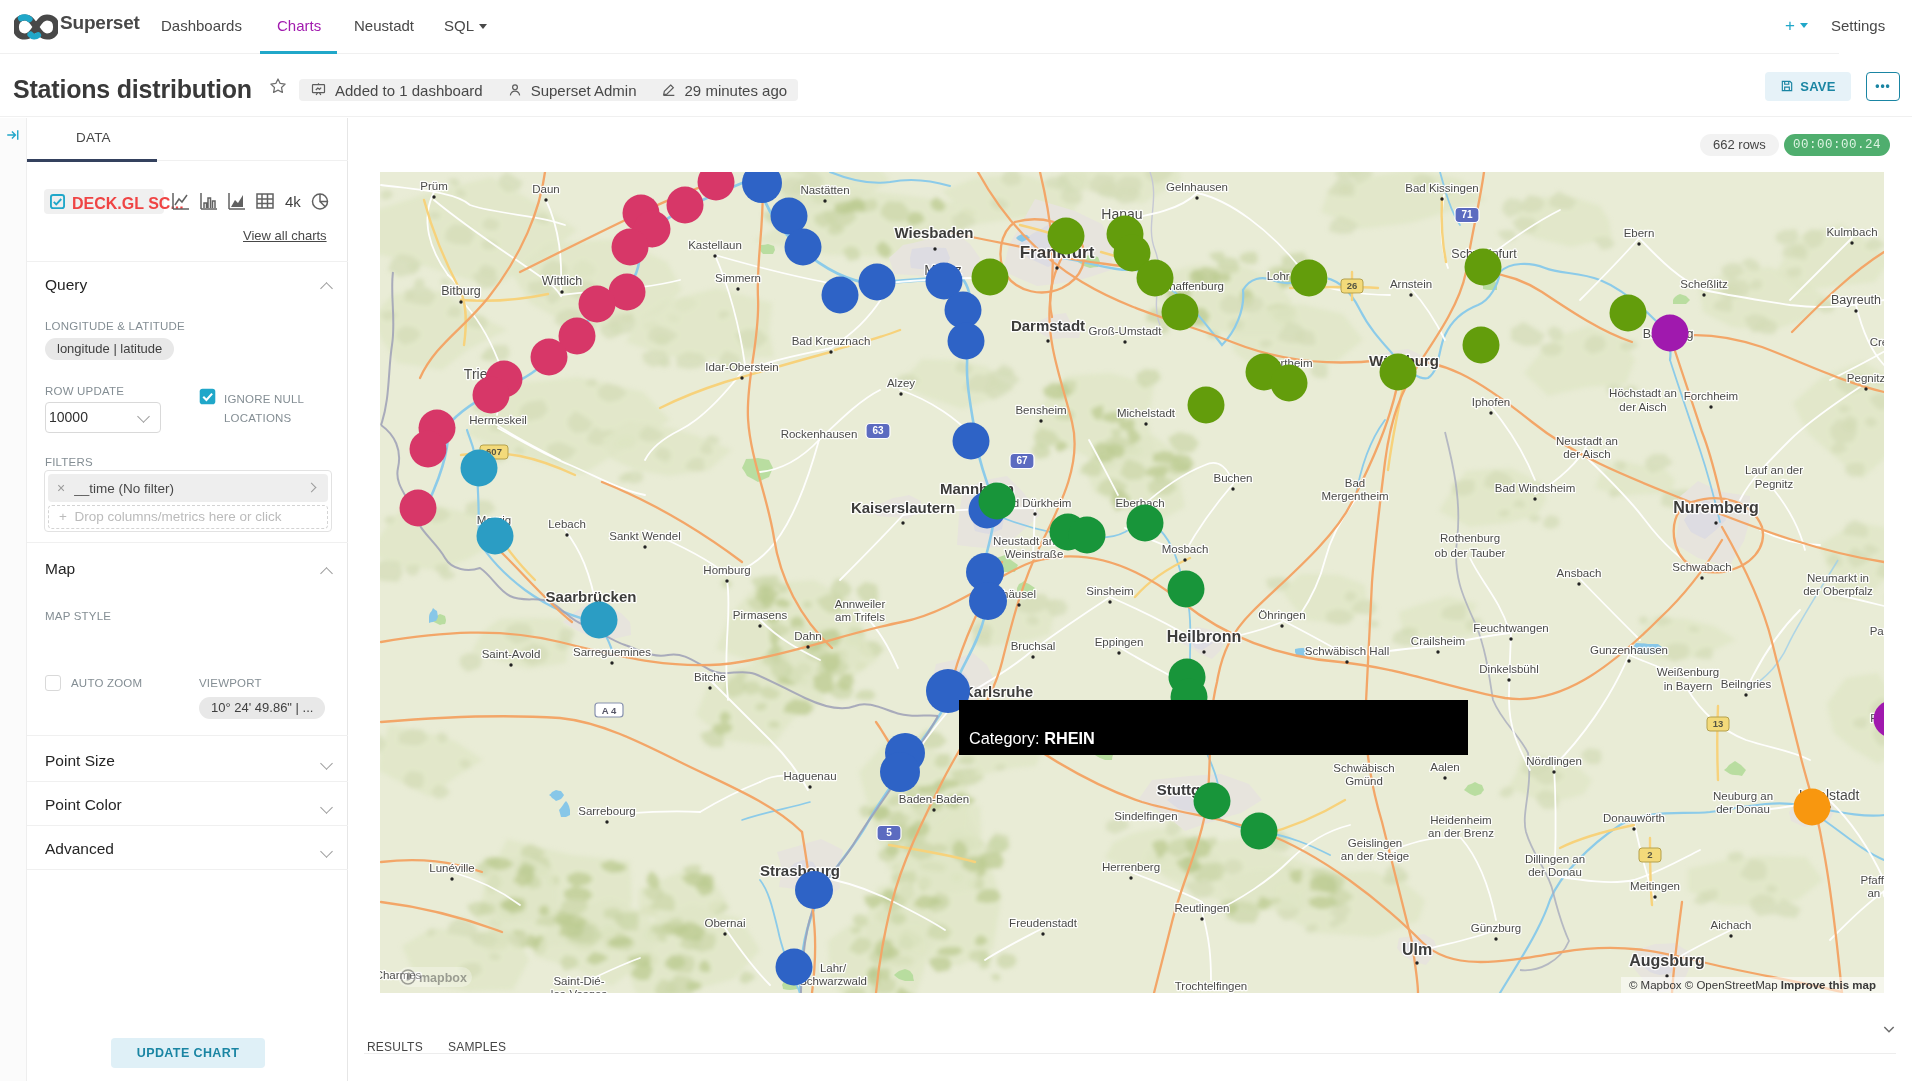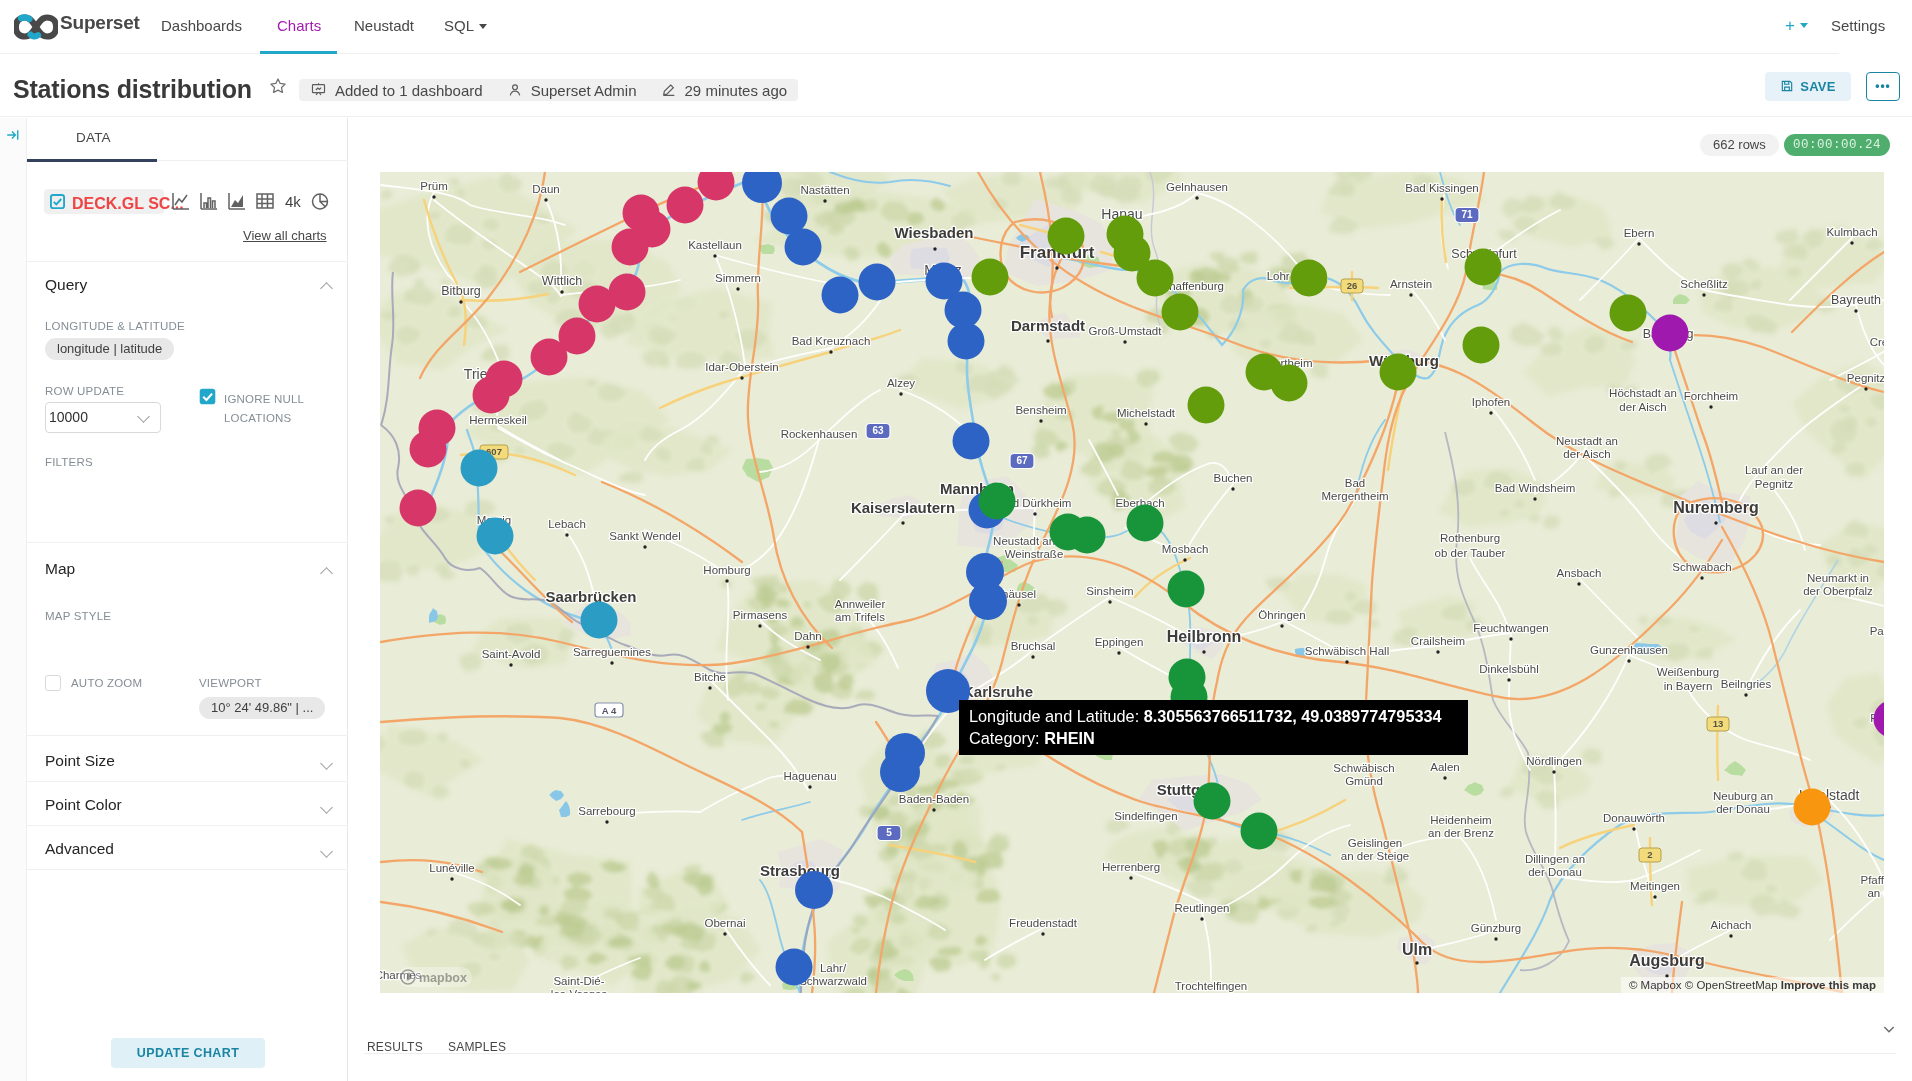--- a/index.html
+++ b/index.html
@@ -157,20 +157,27 @@
  <div class="pill" style="position:absolute;left:18px;top:220px">longitude | latitude</div>
  <div class="seclabel" style="position:absolute;left:18px;top:267px">ROW UPDATE</div>
  <div class="selbox" style="left:18px;top:284px;width:116px;height:31px;line-height:29px;padding-left:3px">10000
    <div class="chev down" style="right:12px;top:9px;position:absolute"></div></div>
  <svg width="17" height="17" viewBox="0 0 24 24" style="position:absolute;left:172px;top:270px">
       <rect x="1" y="1" width="22" height="22" rx="4" fill="#20a7c9"></rect>
       <path d="M6 12.5l4.5 4.5 8-9" fill="none" stroke="#fff" stroke-width="3"></path>
     </svg>
  <div class="seclabel" style="position:absolute;left:197px;top:272px;width:120px;line-height:19px">IGNORE NULL LOCATIONS</div>
  <div class="seclabel" style="position:absolute;left:18px;top:338px">FILTERS</div>
+ <div style="position:absolute;left:17px;top:352px;width:288px;height:62px;border:1px solid #e2e2e2;border-radius:4px">
+   <div style="position:absolute;left:3px;top:3px;right:3px;height:28px;background:#eee;border-radius:4px;font-size:13.5px;color:#484848;line-height:28px">
+     <span style="color:#9b9b9b;padding:0 9px;font-size:14px">×</span>__time (No filter)
+     <div class="chev" style="right:13px;top:10px;position:absolute;transform:rotate(-45deg);width:7px;height:7px"></div>
+   </div>
+   <div style="position:absolute;left:3px;top:34px;right:3px;height:24px;border:1.5px dashed #d4d4d4;border-radius:4px;font-size:13.5px;color:#bbb;line-height:22px;padding-left:10px">+&nbsp;&nbsp;Drop columns/metrics here or click</div>
+ </div>
  <div class="divider" style="top:424px"></div>
 
  <div class="sechead" style="position:absolute;left:18px;top:442px">Map</div>
  <div class="chev up" style="left:295px;top:451px"></div>
  <div class="seclabel" style="position:absolute;left:18px;top:492px">MAP STYLE</div>
  <div style="position:absolute;left:18px;top:557px;width:16px;height:16px;border:1.5px solid #d9d9d9;border-radius:3px"></div>
  <div class="seclabel" style="position:absolute;left:44px;top:559px">AUTO ZOOM</div>
  <div class="seclabel" style="position:absolute;left:172px;top:559px">VIEWPORT</div>
  <div class="pill" style="position:absolute;left:172px;top:579px">10° 24' 49.86" | ...</div>
  <div class="divider" style="top:617px"></div>
@@ -1300,20 +1307,20 @@
 <div id="rowspill">662 rows</div>
 <div id="timerpill">00:00:00.24</div>
 <div id="bottabs">
  <div class="bt" style="left:19px">RESULTS</div>
  <div class="bt" style="left:100px">SAMPLES</div>
  <div id="botline"></div>
  <svg width="16" height="16" viewBox="0 0 24 24" style="position:absolute;left:1533px;top:28px">
       <path d="M5 9l7 7 7-7" fill="none" stroke="#6b6b6b" stroke-width="2.2"></path>
     </svg>
 </div>
-<div id="tooltip"><span>Longitude and Latitude: <b>8.305563766511732, 49.0389774795334</b></span><br><span>Category: <b>RHEIN</b></span></div>
+<div id="tooltip"><br><span>Category: <b>RHEIN</b></span></div>
 <div id="attrib">© Mapbox © OpenStreetMap <b>Improve this map</b></div>
 <svg id="mblogo" width="74" height="20" viewBox="0 0 74 20">
  <rect x="0" y="0" width="74" height="20" rx="10" fill="#fff" opacity=".5"></rect>
  <circle cx="10" cy="10" r="7" fill="none" stroke="#6f6f6f" stroke-width="1.6"></circle>
  <path d="M10 5.6c1.8 0 3.6 1.4 3.6 3.8 0 2-1.6 4-4.8 4.4-.3-2.8.6-8.2 1.2-8.2z" fill="#6f6f6f"></path>
  <text x="21" y="14.5" font-size="12.5" font-weight="bold" fill="#6f6f6f" font-family="Liberation Sans">mapbox</text>
 </svg>
 
 </body></html>

